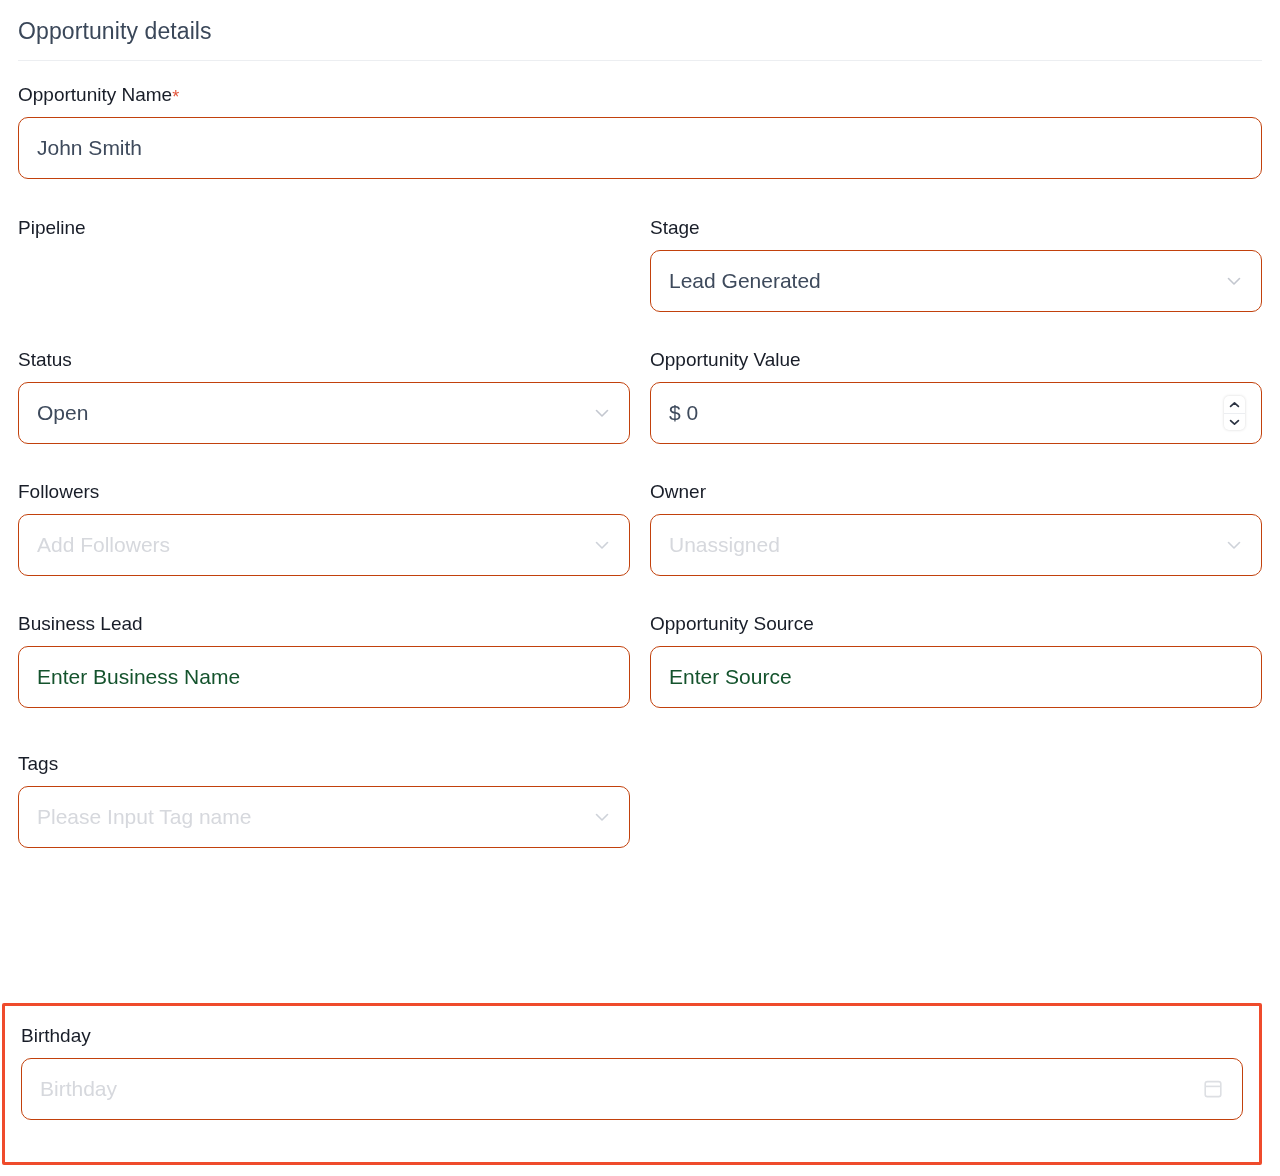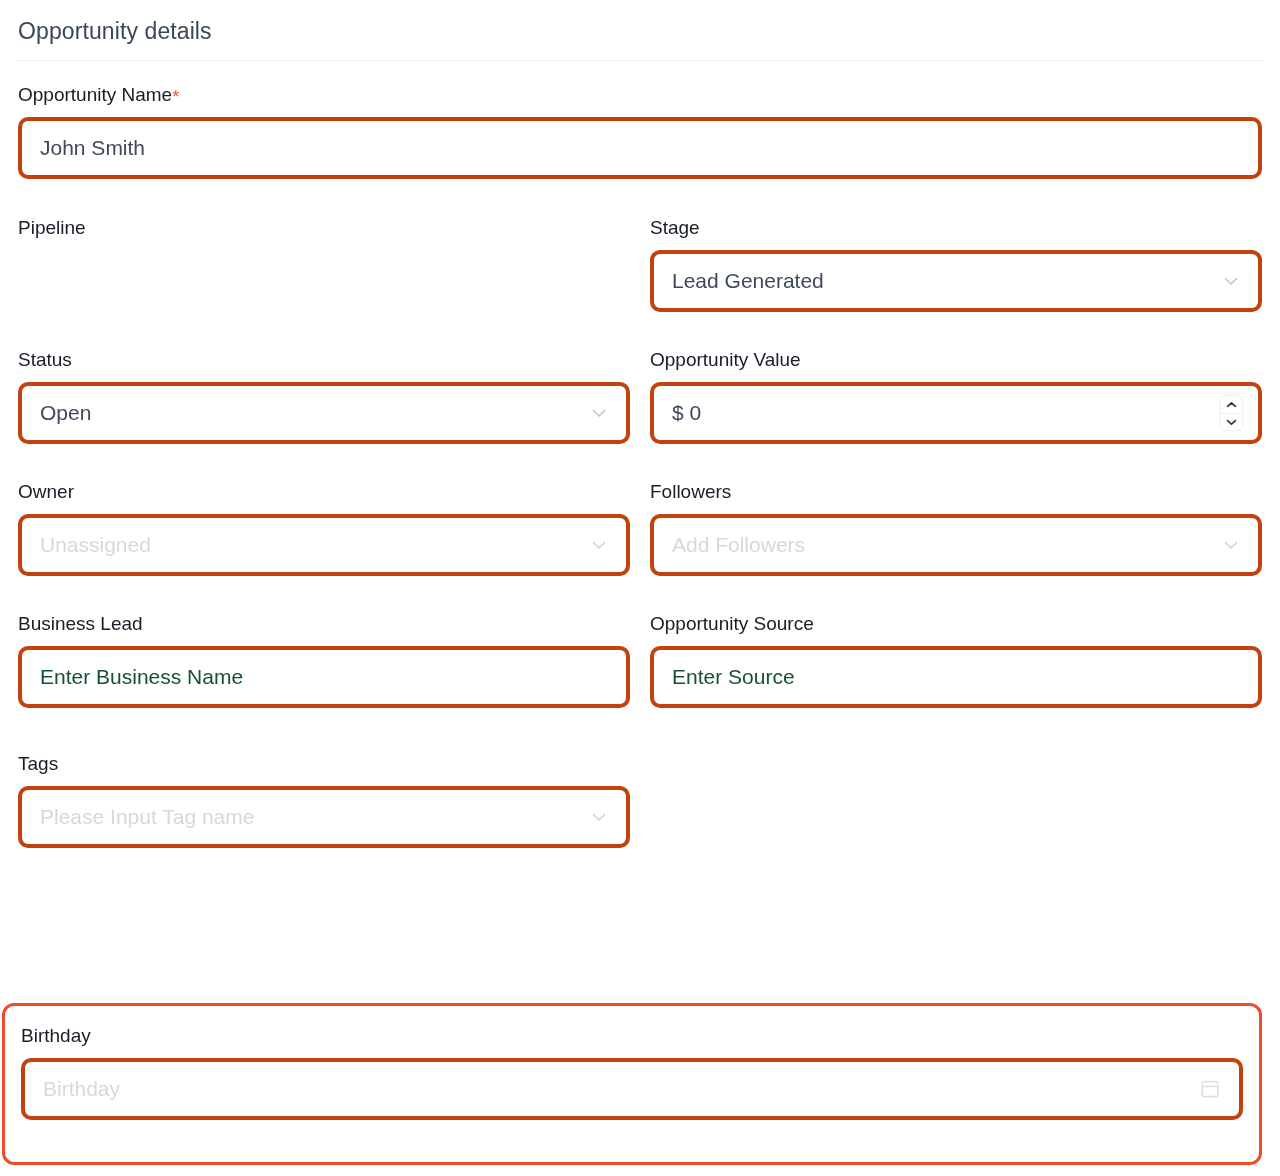--- a/index.html
+++ b/index.html
@@ -67,21 +67,21 @@
     color: #e2543a;
     font-size: 18px;
     line-height: 18px;
     position: relative;
     top: 2px;
   }
 
   .control {
     position: relative;
     height: 62px;
-    border: 4px solid #c2410c;
+    border: 1px solid #c2410c;
     border-radius: 10px;
     background: #ffffff;
     display: flex;
     align-items: center;
     padding: 0 18px;
   }
   .control-text {
     font-size: 21px;
     line-height: 26px;
     color: #3e4a5c;
@@ -147,21 +147,21 @@
   .row-gap-5 { height: 44px; }
 
   
   .highlight-box {
     position: absolute;
     left: 2px;
     top: 1003px;
     width: 1260px;
     height: 162px;
     border: 3px solid #ef4b2c;
-    border-radius: 12px;
+    border-radius: 2px;
     padding: 18px 16px 0 16px;
   }
   .highlight-box .field-label { margin-bottom: 10px; }
 </style>
 </head>
 <body>
 
 <div class="panel">
 
   <div class="section-header">
@@ -244,37 +244,37 @@
           </span>
         </div>
       </div>
     </div>
 
     <div class="row-gap-3"></div>
 
     <div class="field-row">
       <div class="field">
         <div class="field-label">
+          <span>Followers</span>
+        </div>
+        <div class="control">
+          <span class="control-text placeholder-light">Add Followers</span>
+          <span class="chevron">
+            <svg width="22" height="22" viewBox="0 0 22 22" fill="none">
+              <path d="M5.5 8.5 L11 14 L16.5 8.5" stroke="#ced2d9" stroke-width="1.6" stroke-linecap="round" stroke-linejoin="round"></path>
+            </svg>
+          </span>
+        </div>
+      </div>
+      <div class="field">
+        <div class="field-label">
           <span>Owner</span>
         </div>
         <div class="control">
           <span class="control-text placeholder-light">Unassigned</span>
-          <span class="chevron">
-            <svg width="22" height="22" viewBox="0 0 22 22" fill="none">
-              <path d="M5.5 8.5 L11 14 L16.5 8.5" stroke="#ced2d9" stroke-width="1.6" stroke-linecap="round" stroke-linejoin="round"></path>
-            </svg>
-          </span>
-        </div>
-      </div>
-      <div class="field">
-        <div class="field-label">
-          <span>Followers</span>
-        </div>
-        <div class="control">
-          <span class="control-text placeholder-light">Add Followers</span>
           <span class="chevron">
             <svg width="22" height="22" viewBox="0 0 22 22" fill="none">
               <path d="M5.5 8.5 L11 14 L16.5 8.5" stroke="#ced2d9" stroke-width="1.6" stroke-linecap="round" stroke-linejoin="round"></path>
             </svg>
           </span>
         </div>
       </div>
     </div>
 
     <div class="row-gap-4"></div>

